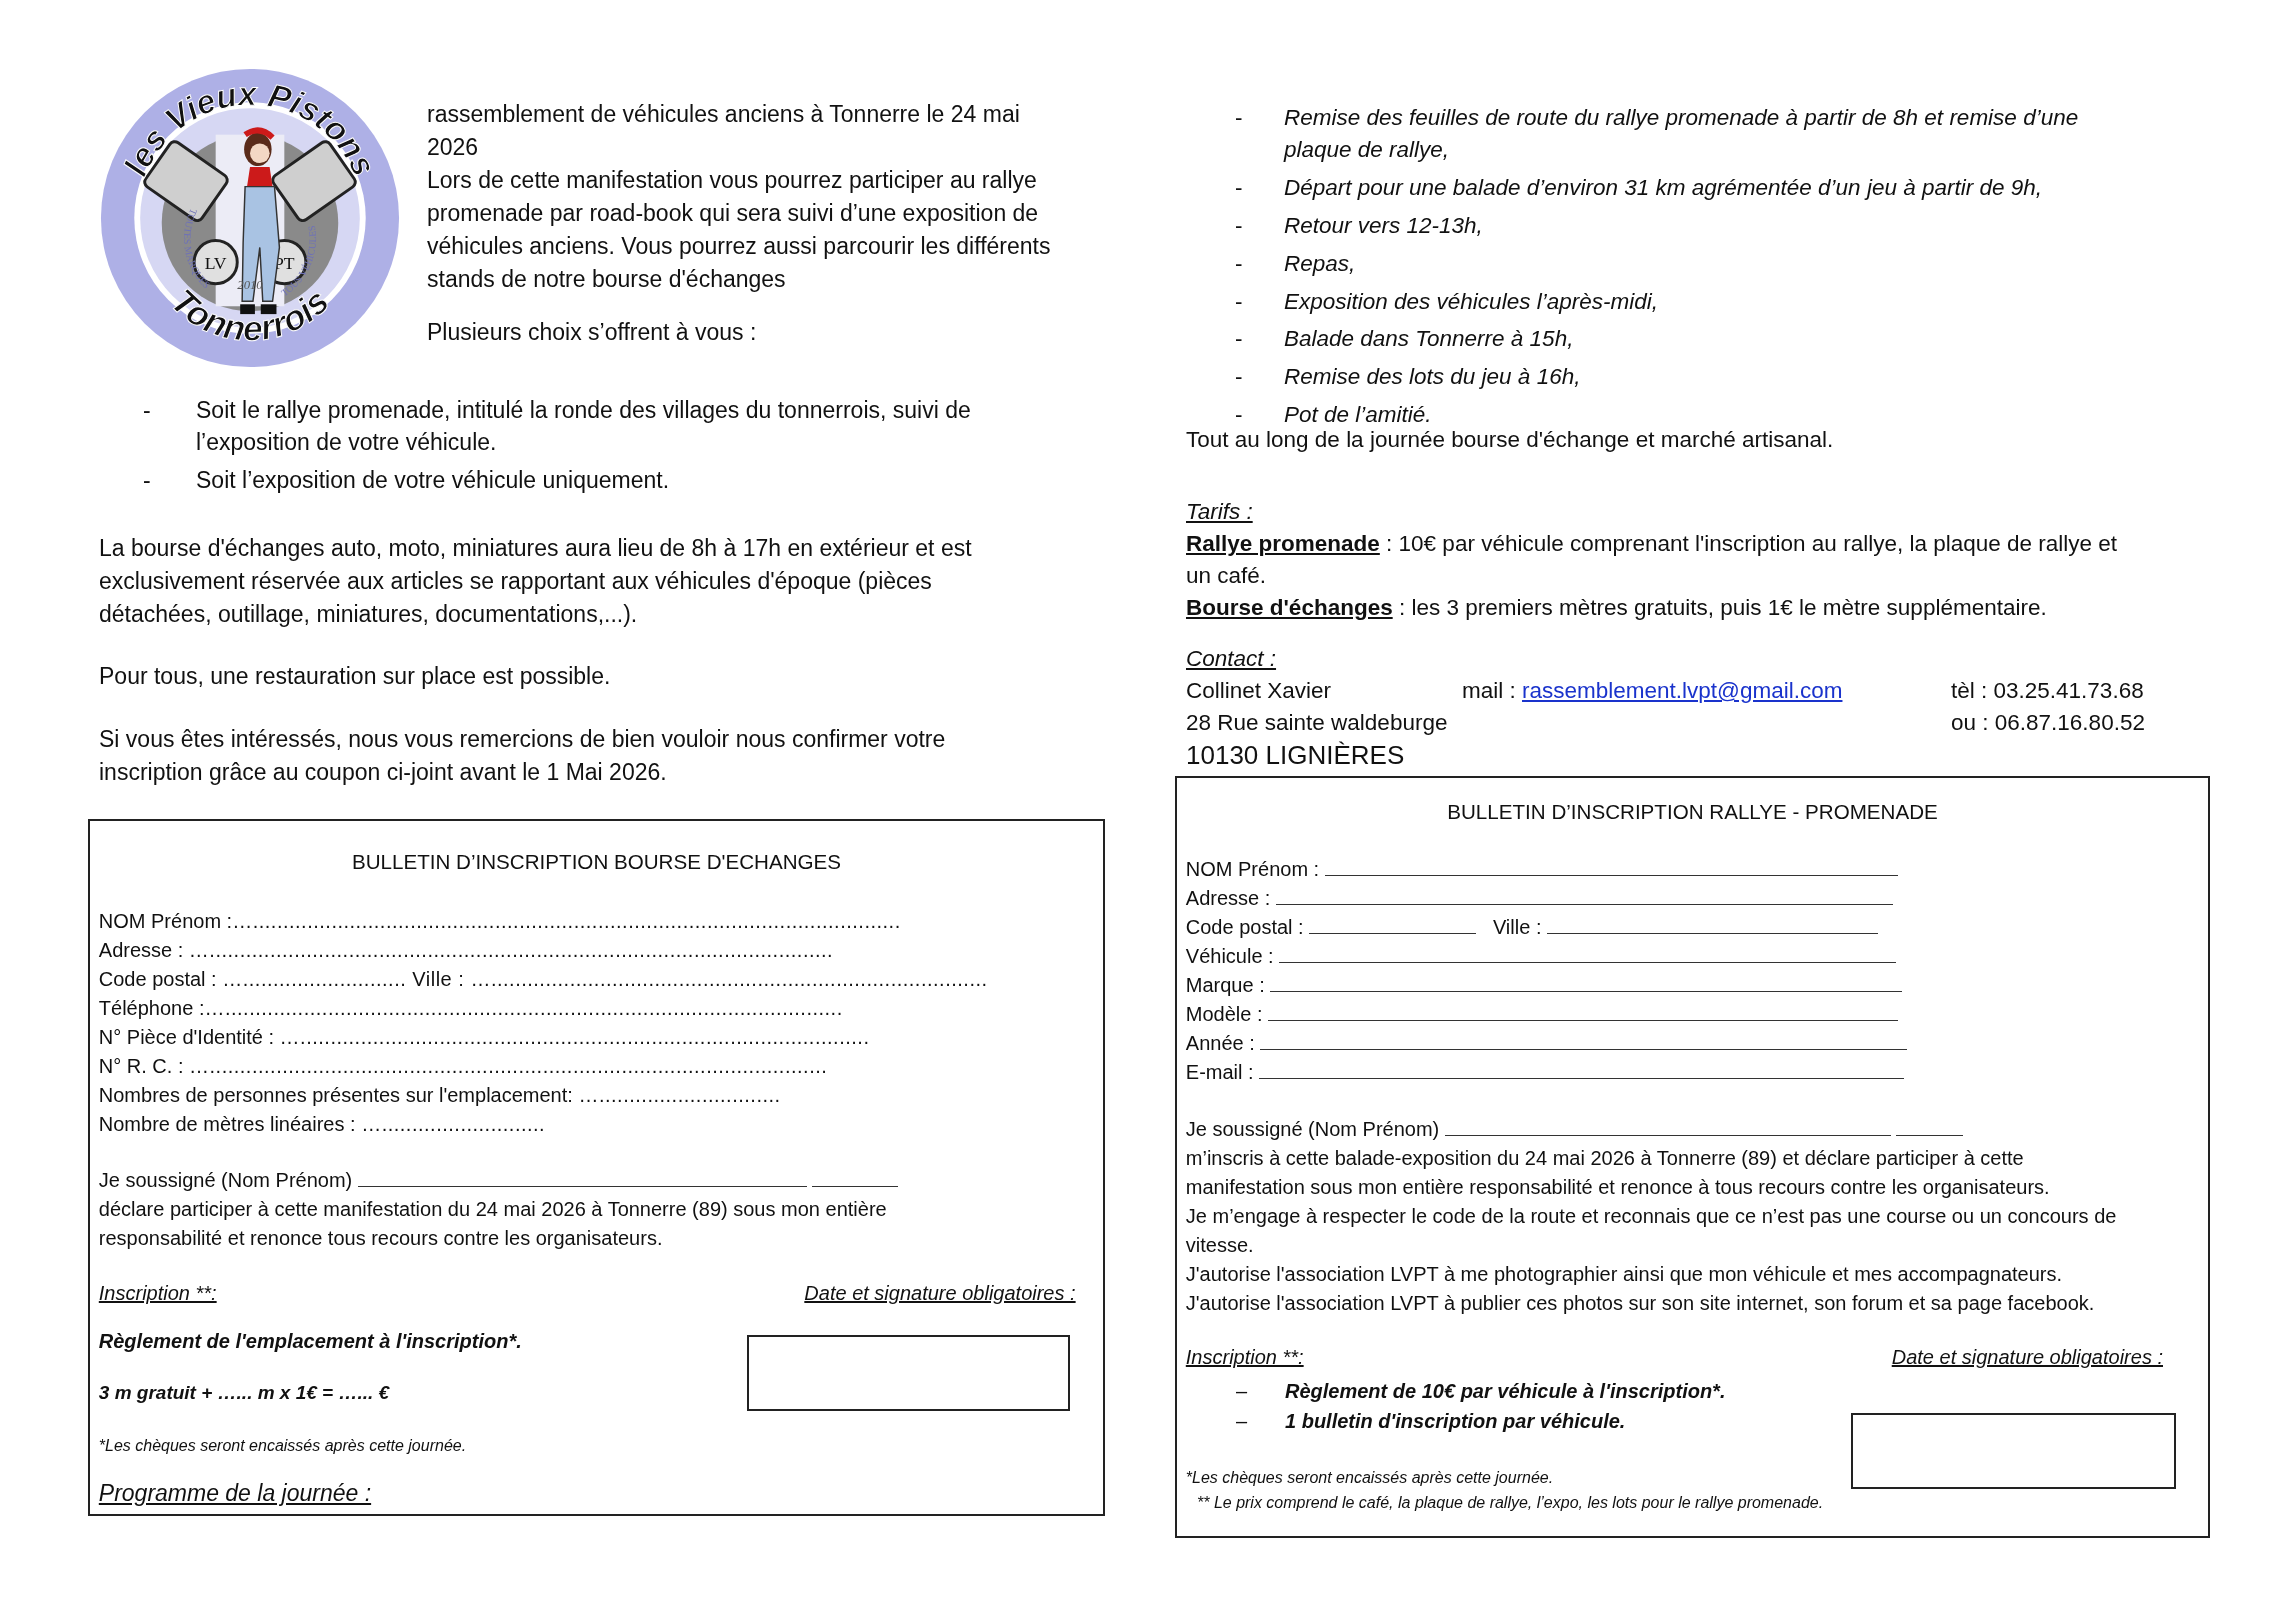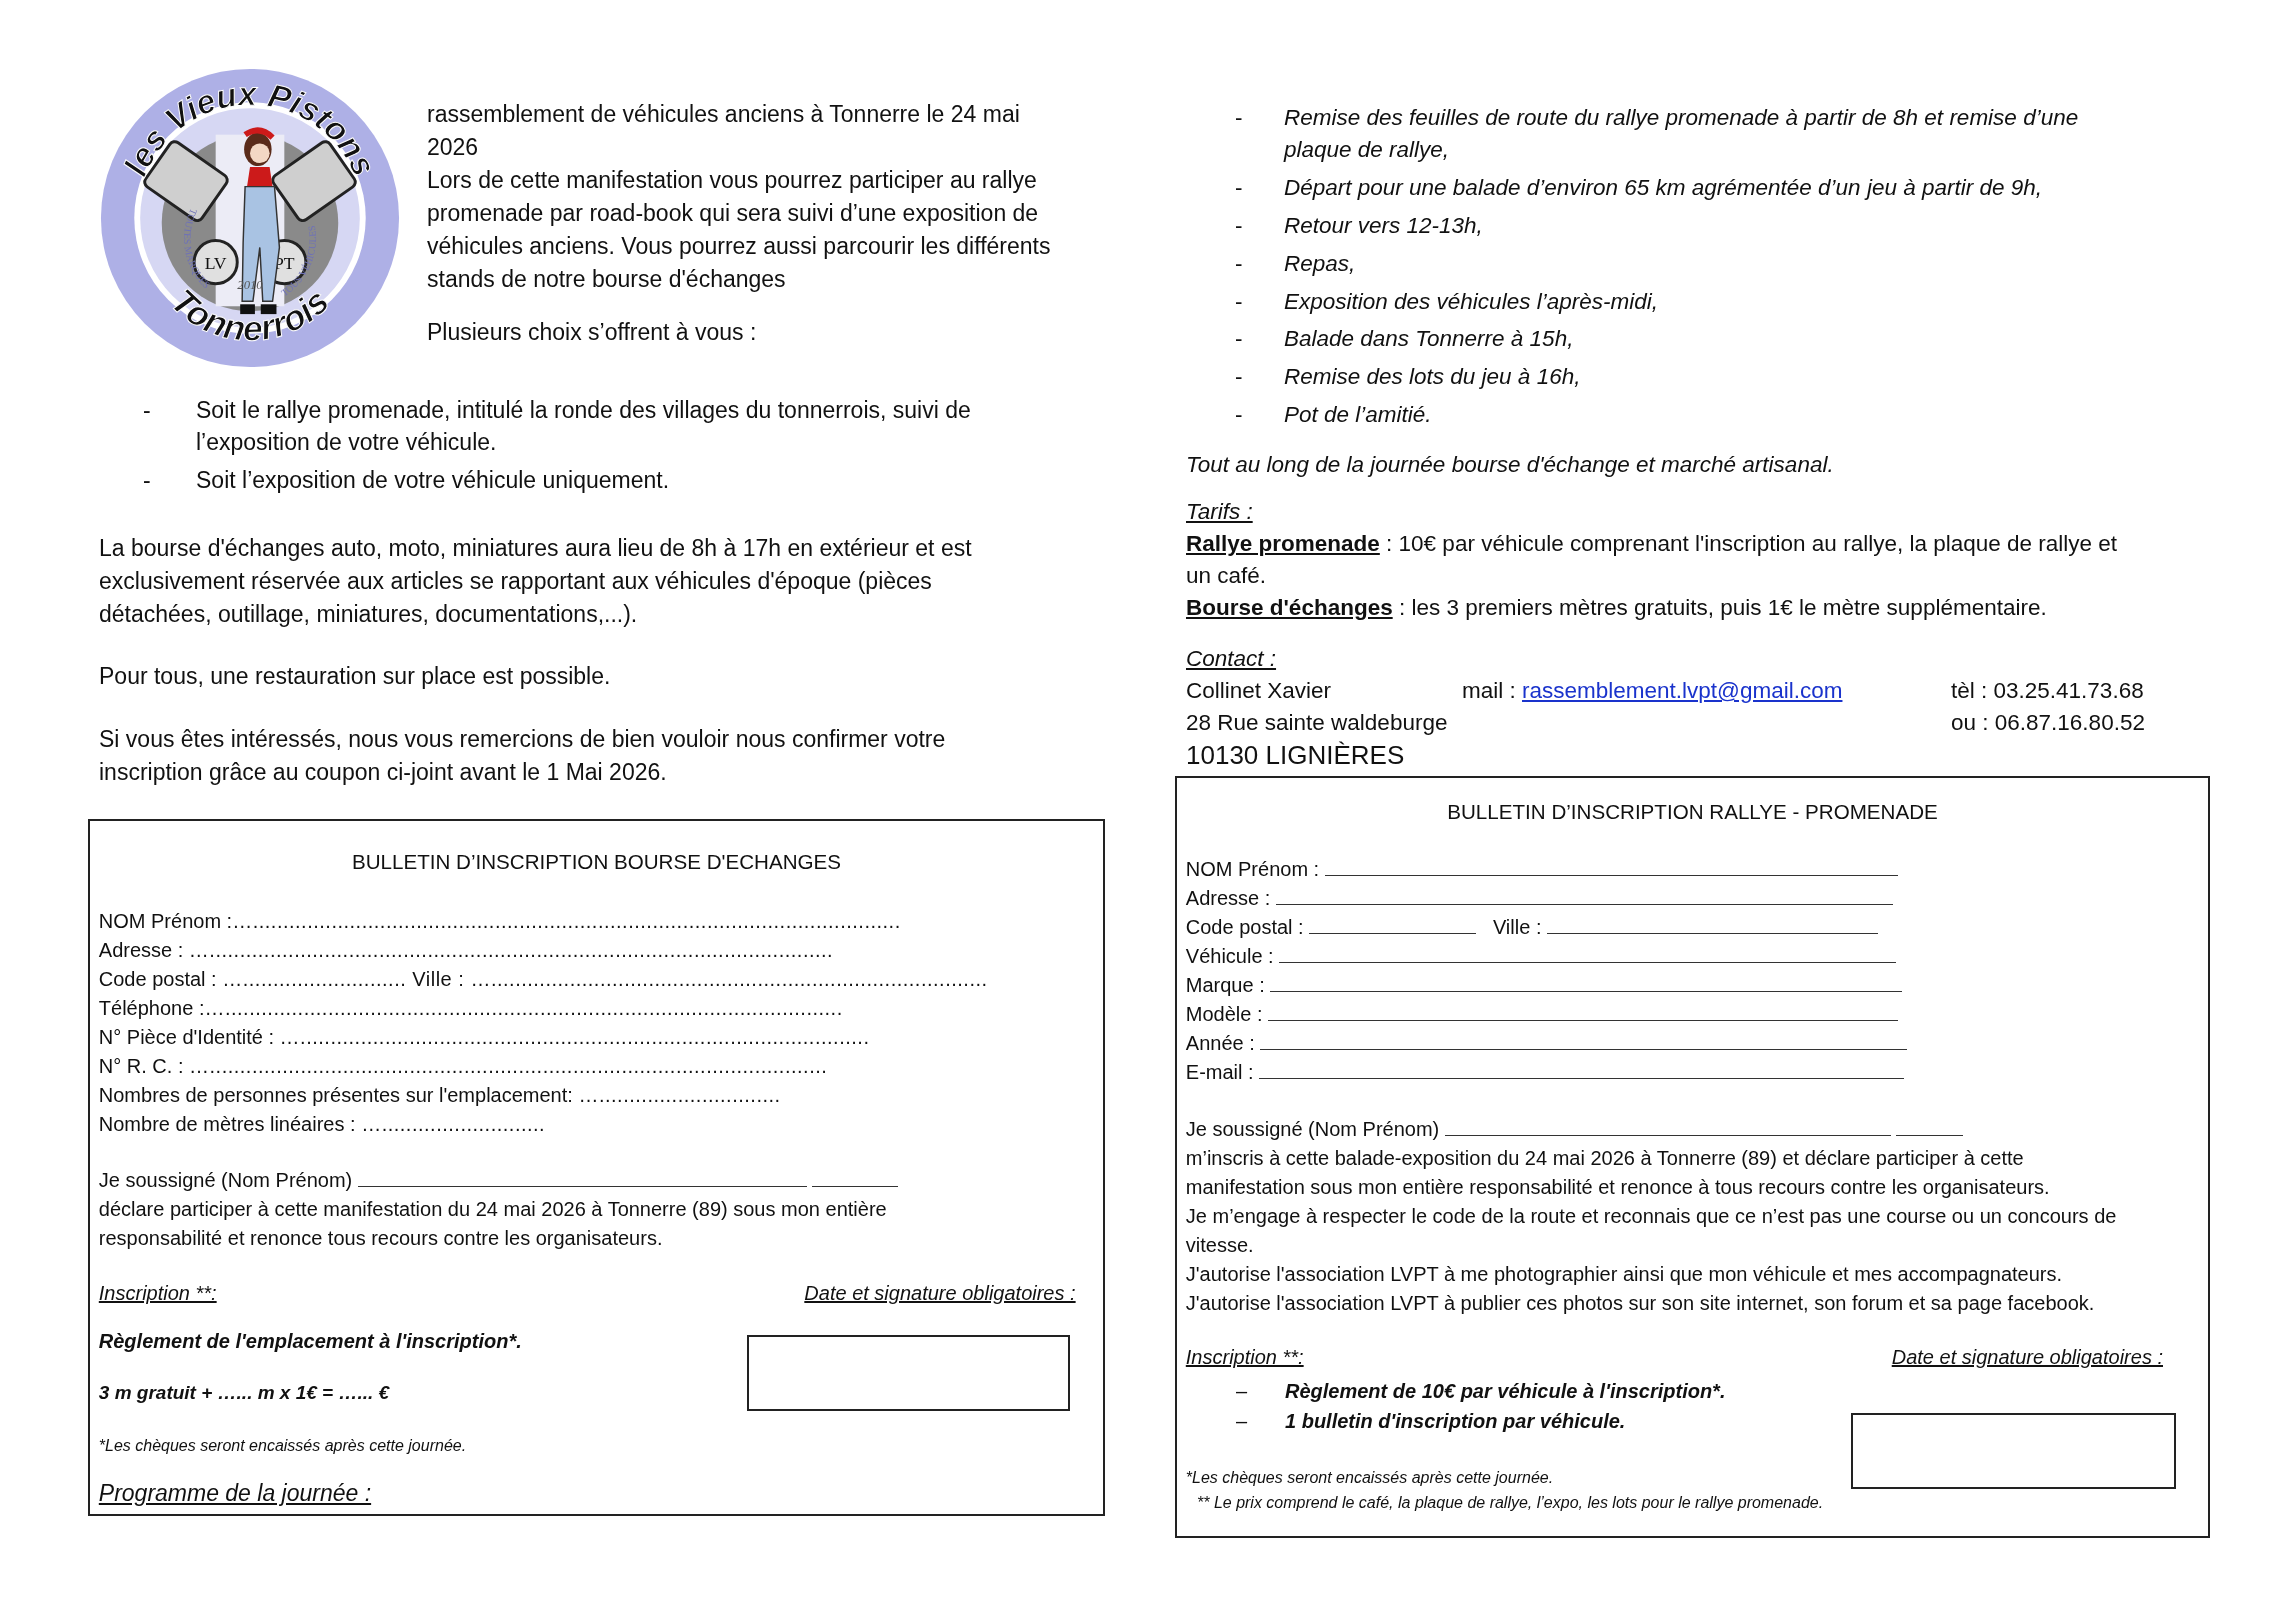--- a/index.html
+++ b/index.html
@@ -42,21 +42,21 @@
   .field { font-size: 20px; line-height: 29px; white-space: nowrap; }
   .dots { letter-spacing: 0.5px; }
   .blank { display: inline-block; border-bottom: 1.6px solid #333; height: 17.6px; vertical-align: baseline; }
 
   .sig-box { position: absolute; border: 2px solid #222; box-sizing: border-box; background: #fff; }
 
   
   #program { left: 1186px; top: 102px; width: 1039px; }
   #program li { font-style: italic; font-size: 22.5px; line-height: 32px; padding-left: 98px; }
   #program .dash { left: 49px; font-style: normal; }
-  #program-tail { left: 1186px; top: 452px; font-size: 22.5px; font-style: italic; }
+  #program-tail { left: 1186px; top: 427px; font-size: 22.5px; }
 
   #tarifs { left: 1186px; top: 496px; width: 1039px; font-size: 22.5px; line-height: 32px; }
   #contact { left: 1186px; top: 643px; width: 1039px; font-size: 22.5px; }
   .link { color: #1a33cc; text-decoration: underline; }
 </style>
 </head>
 <body>
 
 <div id="logo" class="abs">
   <svg width="304" height="314" viewBox="0 0 310 320" style="font-size:23px">
@@ -163,21 +163,21 @@
 </div>
 
 <ul id="program" class="abs dash-list">
   <li style="margin-bottom:5.9px">
     <span class="dash">-</span>
     <div>Remise des feuilles de route du rallye promenade à partir de 8h et remise d’une</div>
     <div>plaque de rallye,</div>
   </li>
   <li style="margin-bottom:5.9px">
       <span class="dash">-</span>
-      <div>Départ pour une balade d’environ 65 km agrémentée d’un jeu à partir de 9h,</div>
+      <div>Départ pour une balade d’environ 31 km agrémentée d’un jeu à partir de 9h,</div>
     </li>
   <li style="margin-bottom:5.9px">
       <span class="dash">-</span>
       <div>Retour vers 12-13h,</div>
     </li>
   <li style="margin-bottom:5.9px">
       <span class="dash">-</span>
       <div>Repas,</div>
     </li>
   <li style="margin-bottom:5.9px">

